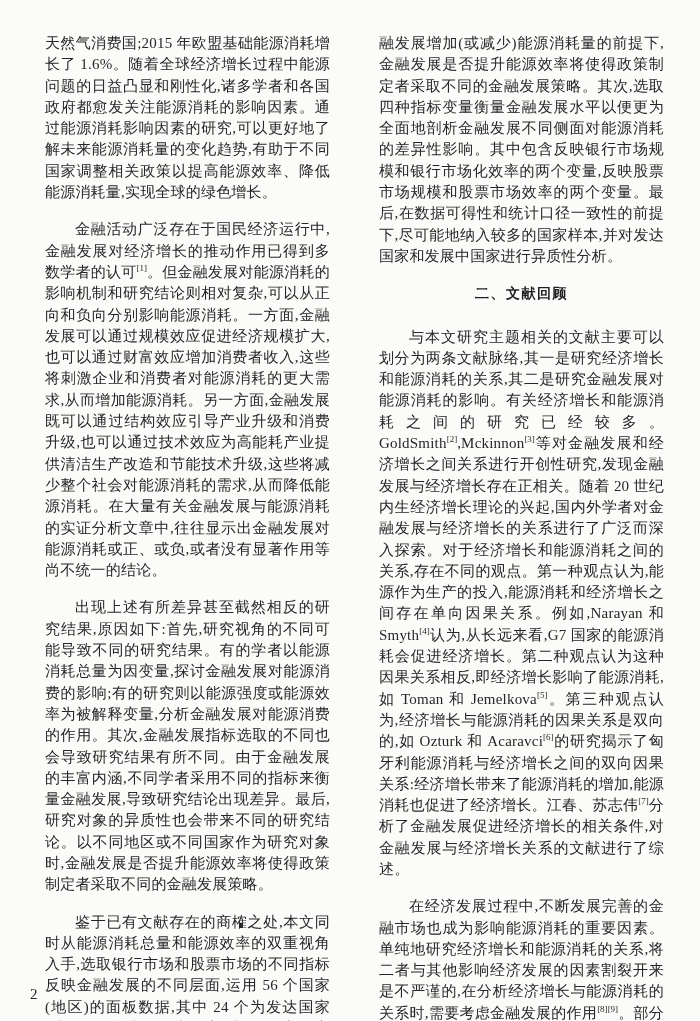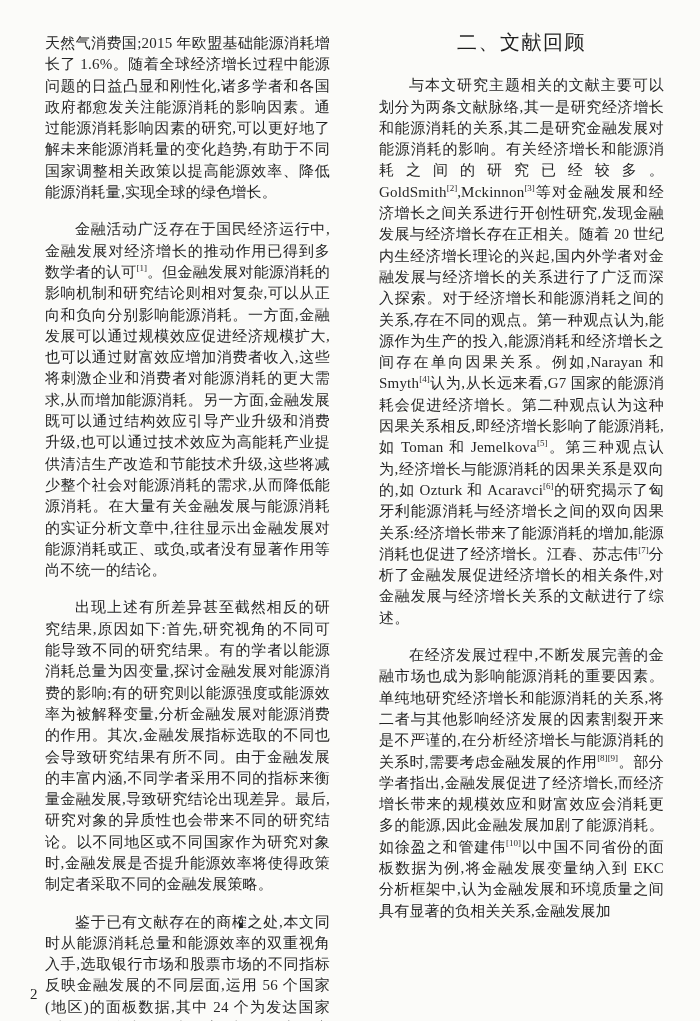--- a/index.html
+++ b/index.html
@@ -41,22 +41,22 @@
   .para.indent {
     text-indent: 2em;
   }
   sup {
     font-size: 9px;
     line-height: 0;
     letter-spacing: 0;
   }
   .sec-heading {
     font-family: "Liberation Sans", "DejaVu Sans", sans-serif;
-    font-weight: 400;
-    font-size: 20px;
+    font-weight: 700;
+    font-size: 14px;
     letter-spacing: 1.5px;
     text-align: center;
     margin: 15px 0 22px 0;
     color: #1e1e1e;
   }
   .page-num {
     position: absolute;
     left: 30px;
     top: 986px;
     font-size: 15px;
@@ -68,19 +68,20 @@
 
 <div class="page">
   <div class="columns">
     <div class="col">
         <p class="para">天然气消费国;2015 年欧盟基础能源消耗增长了 1.6%。随着全球经济增长过程中能源问题的日益凸显和刚性化,诸多学者和各国政府都愈发关注能源消耗的影响因素。通过能源消耗影响因素的研究,可以更好地了解未来能源消耗量的变化趋势,有助于不同国家调整相关政策以提高能源效率、降低能源消耗量,实现全球的绿色增长。</p>
         <p class="para indent">金融活动广泛存在于国民经济运行中,金融发展对经济增长的推动作用已得到多数学者的认可<sup>[1]</sup>。但金融发展对能源消耗的影响机制和研究结论则相对复杂,可以从正向和负向分别影响能源消耗。一方面,金融发展可以通过规模效应促进经济规模扩大,也可以通过财富效应增加消费者收入,这些将刺激企业和消费者对能源消耗的更大需求,从而增加能源消耗。另一方面,金融发展既可以通过结构效应引导产业升级和消费升级,也可以通过技术效应为高能耗产业提供清洁生产改造和节能技术升级,这些将减少整个社会对能源消耗的需求,从而降低能源消耗。在大量有关金融发展与能源消耗的实证分析文章中,往往显示出金融发展对能源消耗或正、或负,或者没有显著作用等尚不统一的结论。</p>
         <p class="para indent">出现上述有所差异甚至截然相反的研究结果,原因如下:首先,研究视角的不同可能导致不同的研究结果。有的学者以能源消耗总量为因变量,探讨金融发展对能源消费的影响;有的研究则以能源强度或能源效率为被解释变量,分析金融发展对能源消费的作用。其次,金融发展指标选取的不同也会导致研究结果有所不同。由于金融发展的丰富内涵,不同学者采用不同的指标来衡量金融发展,导致研究结论出现差异。最后,研究对象的异质性也会带来不同的研究结论。以不同地区或不同国家作为研究对象时,金融发展是否提升能源效率将使得政策制定者采取不同的金融发展策略。</p>
         <p class="para indent">鉴于已有文献存在的商榷之处,本文同时从能源消耗总量和能源效率的双重视角入手,选取银行市场和股票市场的不同指标反映金融发展的不同层面,运用 56 个国家(地区)的面板数据,其中 24 个为发达国家(地区),32 个为发展中国家(地区),深入研究金融发展对能源消耗的影响。本文的创新主要体现在以下三点:首先,研究金融发展对于能耗总量影响的同时,也兼顾了金融发展对于能源效率的影响,有助于更全面地认识和评估金融发展对能源消耗的作用。因为仅仅评估金融发展对于能源消耗量的影响,得出的结论可能会有失偏颇,在金</p>
       </div>
     <div class="col">
+        <p class="para">融发展增加(或减少)能源消耗量的前提下,金融发展是否提升能源效率将使得政策制定者采取不同的金融发展策略。其次,选取四种指标变量衡量金融发展水平以便更为全面地剖析金融发展不同侧面对能源消耗的差异性影响。其中包含反映银行市场规模和银行市场化效率的两个变量,反映股票市场规模和股票市场效率的两个变量。最后,在数据可得性和统计口径一致性的前提下,尽可能地纳入较多的国家样本,并对发达国家和发展中国家进行异质性分析。</p>
         <h2 class="sec-heading">二、文献回顾</h2>
         <p class="para indent">与本文研究主题相关的文献主要可以划分为两条文献脉络,其一是研究经济增长和能源消耗的关系,其二是研究金融发展对能源消耗的影响。有关经济增长和能源消耗之间的研究已经较多。GoldSmith<sup>[2]</sup>,Mckinnon<sup>[3]</sup>等对金融发展和经济增长之间关系进行开创性研究,发现金融发展与经济增长存在正相关。随着 20 世纪内生经济增长理论的兴起,国内外学者对金融发展与经济增长的关系进行了广泛而深入探索。对于经济增长和能源消耗之间的关系,存在不同的观点。第一种观点认为,能源作为生产的投入,能源消耗和经济增长之间存在单向因果关系。例如,Narayan 和 Smyth<sup>[4]</sup>认为,从长远来看,G7 国家的能源消耗会促进经济增长。第二种观点认为这种因果关系相反,即经济增长影响了能源消耗,如 Toman 和 Jemelkova<sup>[5]</sup>。第三种观点认为,经济增长与能源消耗的因果关系是双向的,如 Ozturk 和 Acaravci<sup>[6]</sup>的研究揭示了匈牙利能源消耗与经济增长之间的双向因果关系:经济增长带来了能源消耗的增加,能源消耗也促进了经济增长。江春、苏志伟<sup>[7]</sup>分析了金融发展促进经济增长的相关条件,对金融发展与经济增长关系的文献进行了综述。</p>
         <p class="para indent">在经济发展过程中,不断发展完善的金融市场也成为影响能源消耗的重要因素。单纯地研究经济增长和能源消耗的关系,将二者与其他影响经济发展的因素割裂开来是不严谨的,在分析经济增长与能源消耗的关系时,需要考虑金融发展的作用<sup>[8]</sup><sup>[9]</sup>。部分学者指出,金融发展促进了经济增长,而经济增长带来的规模效应和财富效应会消耗更多的能源,因此金融发展加剧了能源消耗。如徐盈之和管建伟<sup>[10]</sup>以中国不同省份的面板数据为例,将金融发展变量纳入到 EKC 分析框架中,认为金融发展和环境质量之间具有显著的负相关关系,金融发展加</p>
       </div>
   </div>
   <div class="page-num">2</div>
 </div>
 
 </body></html>

